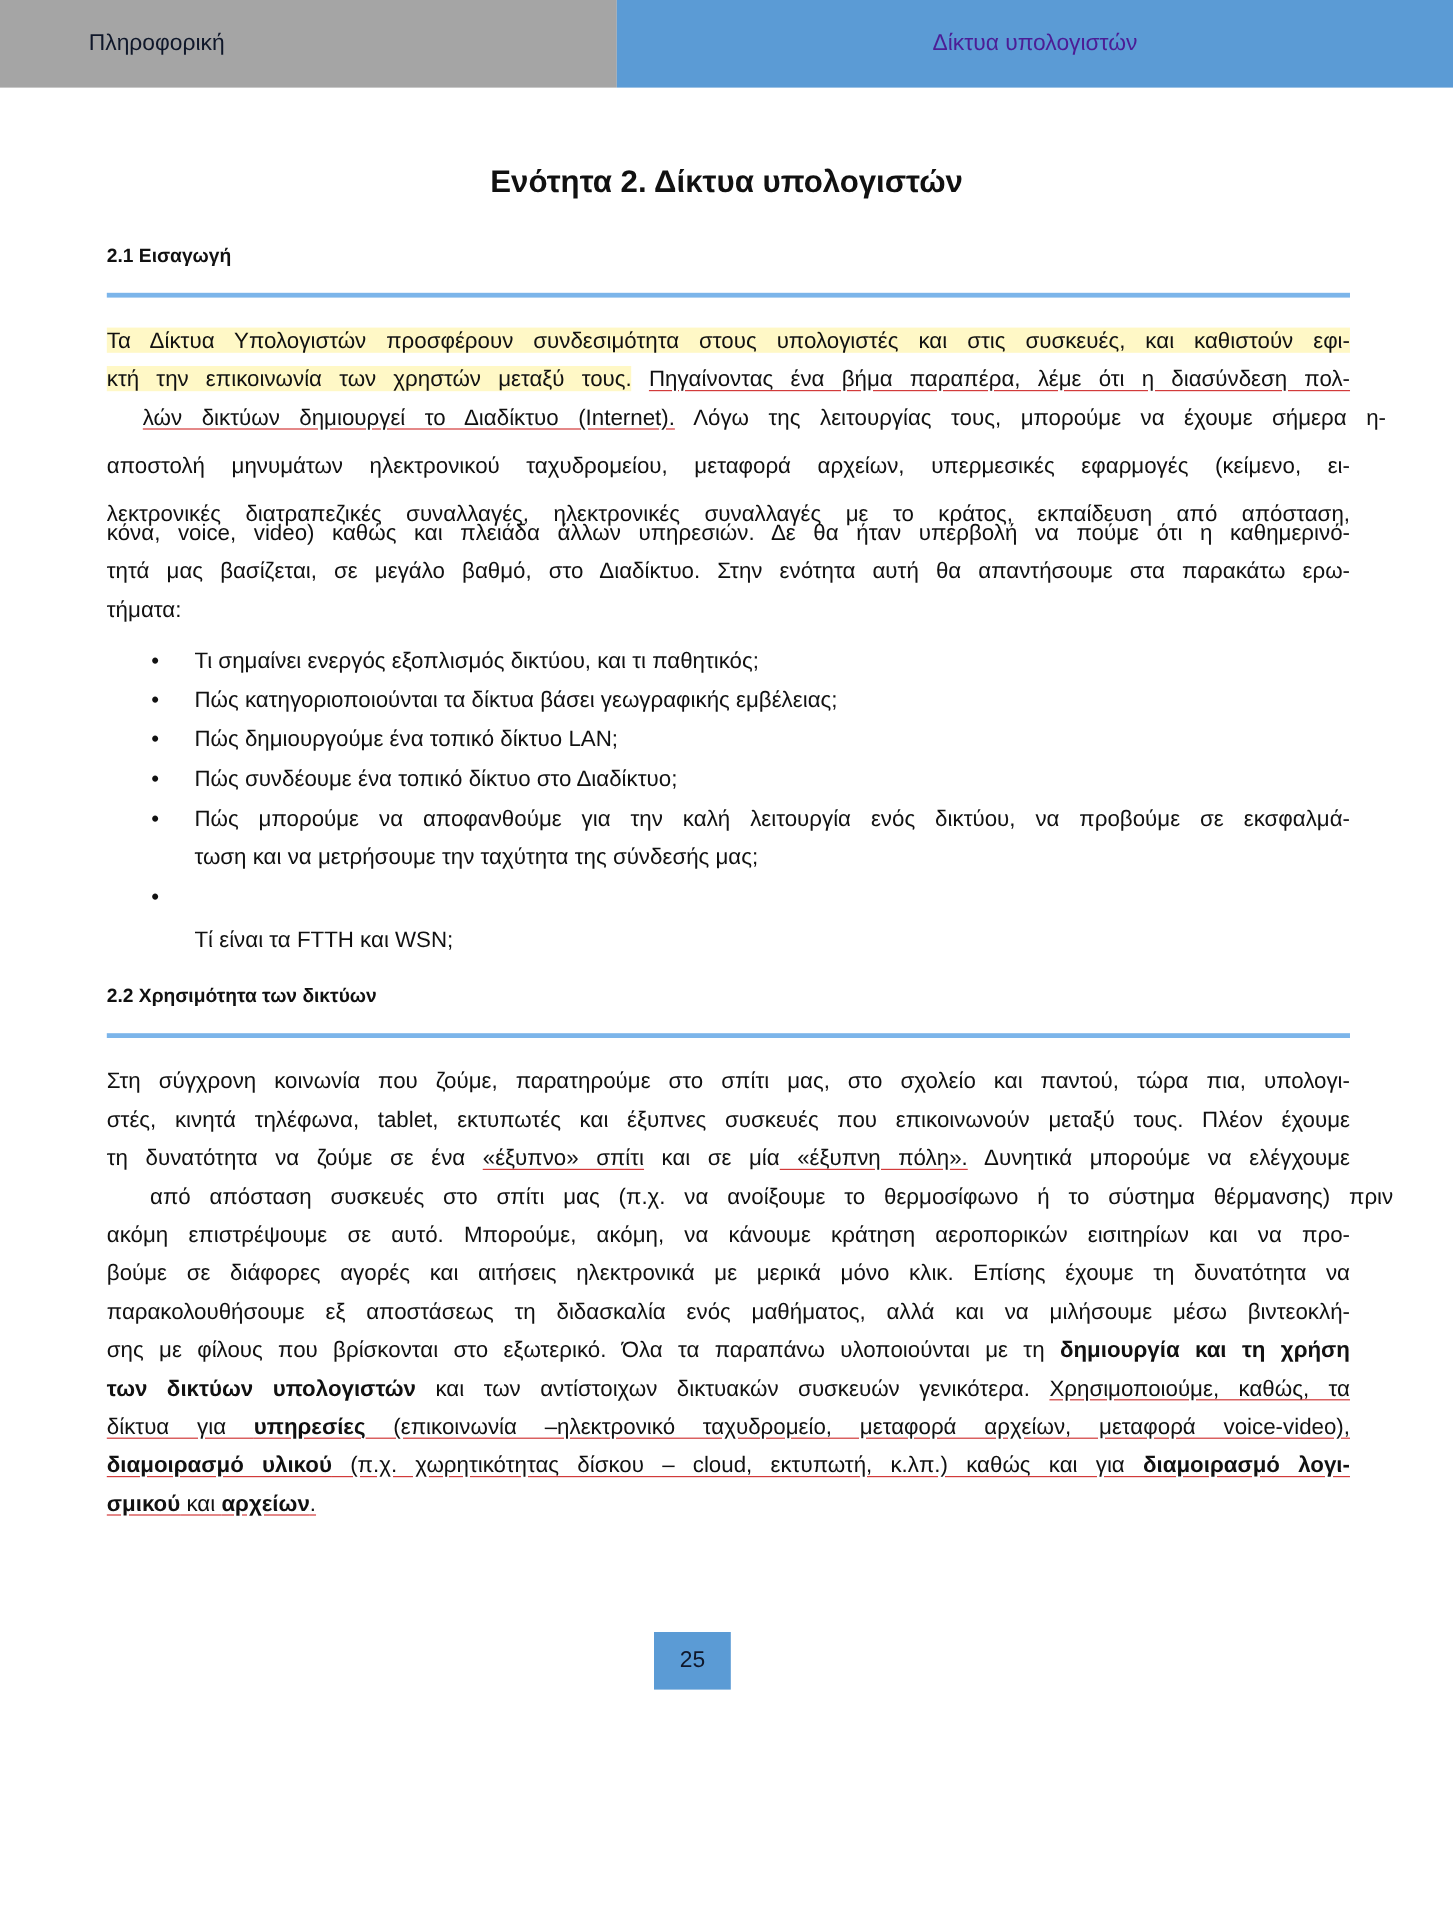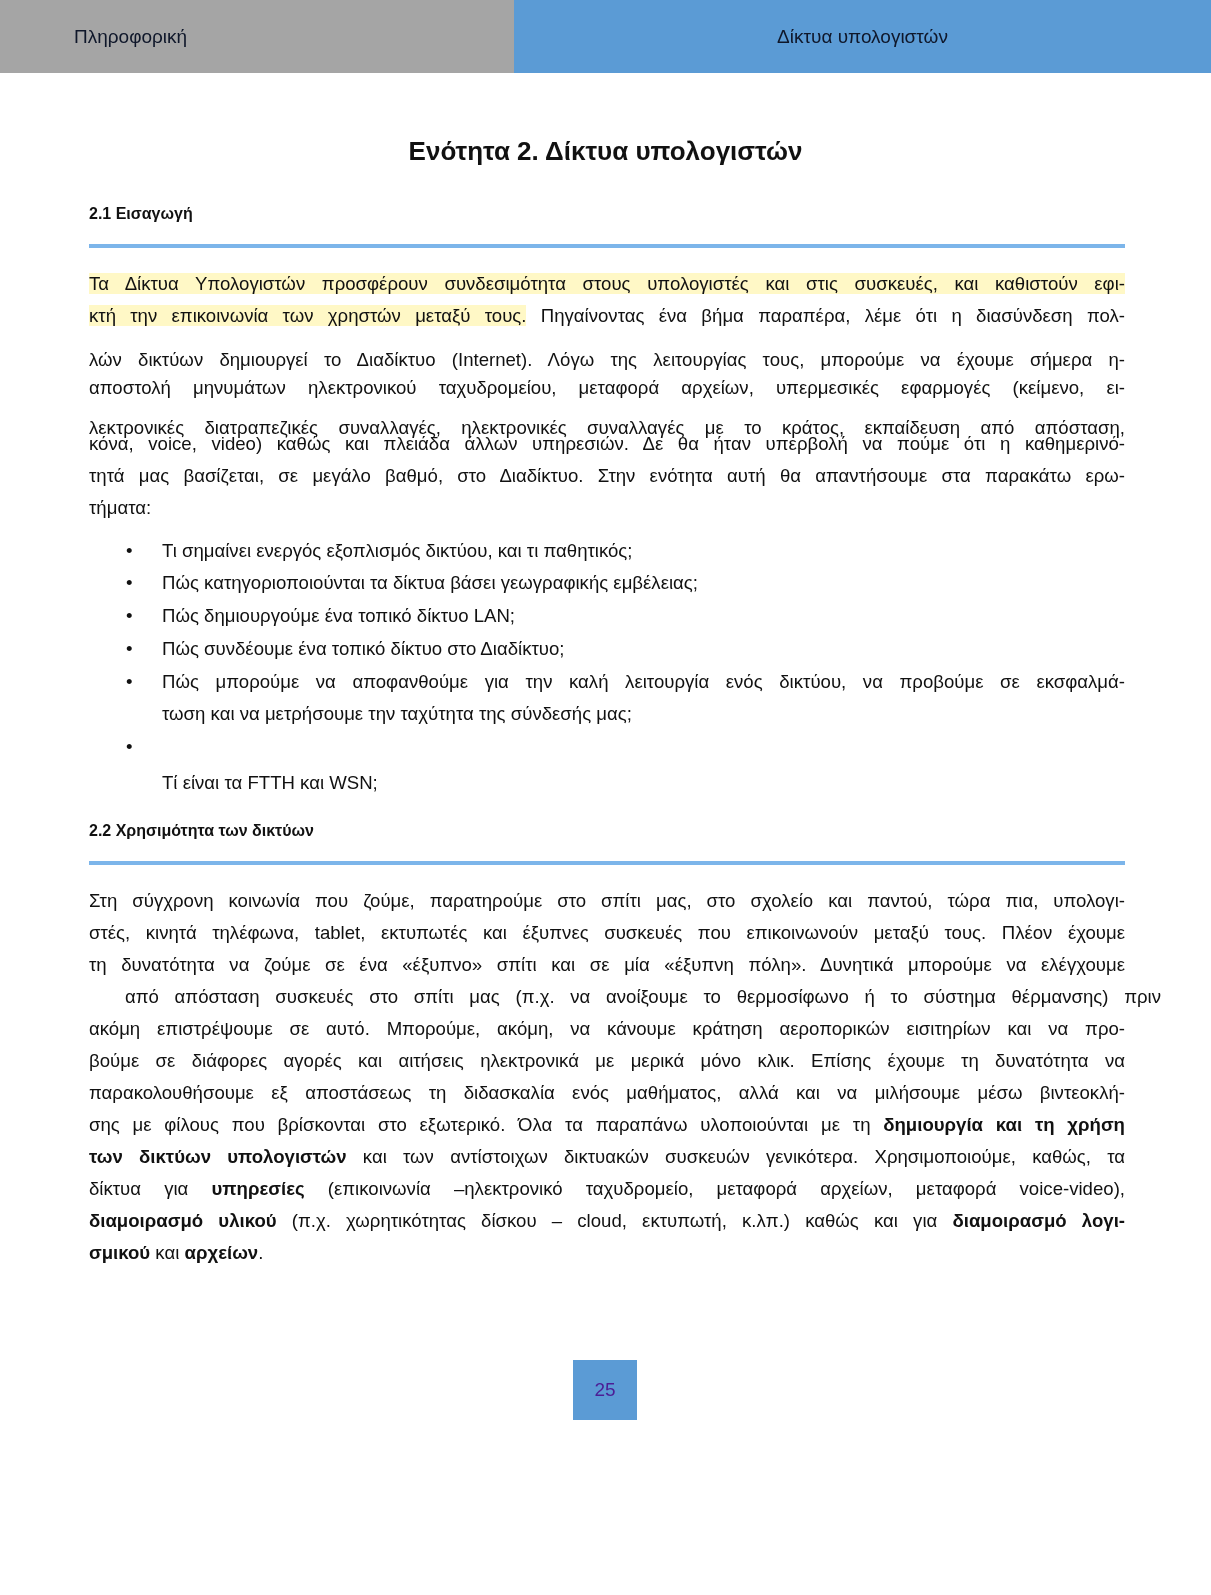--- a/index.html
+++ b/index.html
@@ -1,58 +1,58 @@
 <!DOCTYPE html>
 <html><head>
   <meta charset="utf-8">
   <style>
     html, body { margin: 0; padding: 0; background: #ffffff; }
     body { width: 1211px; height: 1595px; position: relative; overflow: hidden;
            font-family: "Liberation Sans", "DejaVu Sans", sans-serif; color: #111; }
     .hdr { position: absolute; top: 0; left: 0; width: 1211px; height: 73px; display: flex; }
     .hdr-left { width: 514px; height: 73px; background: #a5a5a5; color: #0f172a; font-size: 19px;
                 display: flex; align-items: center; padding-left: 74px; box-sizing: border-box; }
-    .hdr-right { flex: 1; height: 73px; background: #5b9bd5; color: #0f172a; font-size: 19px;
+    .hdr-right { flex: 1; height: 73px; background: #5b9bd5; color: #4c1d95; font-size: 19px;
                  display: flex; align-items: center; justify-content: center; }
     .chapter-title { position: absolute; top: 136px; left: 0; width: 1211px; text-align: center;
                      font-size: 26px; font-weight: bold; }
     .sec { position: absolute; left: 89px; width: 1036px; }
     .sec h2 { margin: 0; font-size: 16px; font-weight: bold; height: 34px; }
     .sec .rule { height: 4px; background: #7cb5ea; margin-top: 5px; }
     .line { position: absolute; left: 89px; width: 1036px; font-size: 18.6px; height: 32px; line-height: 32px;
             white-space: nowrap; text-align: justify; text-align-last: justify; }
     .line.last { text-align-last: left; }
     .hl { background: #fff8c6; }
-    .ul { text-decoration-color: #d23b3b; text-underline-offset: 3px; }
+    .ul { text-decoration: underline; text-decoration-color: #d23b3b; text-underline-offset: 3px; }
     b { font-weight: bold; }
     .bullet { position: absolute; left: 126px; font-size: 18.6px; line-height: 32px; }
     .bline { position: absolute; left: 162px; width: 963px; font-size: 18.6px; height: 32px; line-height: 32px;
              white-space: nowrap; }
     .bline.just { text-align: justify; text-align-last: justify; }
-    .pagenum { position: absolute; top: 1360px; left: 573px; width: 64px; height: 60px; background: #5b9bd5;
-               color: #4c1d95; font-size: 19px; display: flex; align-items: center; justify-content: center; }
+    .pagenum { position: absolute; top: 1360px; left: 545px; width: 64px; height: 48px; background: #5b9bd5;
+               color: #0f172a; font-size: 19px; display: flex; align-items: center; justify-content: center; }
   </style>
 </head>
 <body>
 
 <div class="hdr">
   <div class="hdr-left">Πληροφορική</div>
   <div class="hdr-right">Δίκτυα υπολογιστών</div>
 </div>
 
 <div class="chapter-title">Ενότητα 2.  Δίκτυα υπολογιστών</div>
 
 <div class="sec" style="top:205px;">
   <h2>2.1  Εισαγωγή</h2>
   <div class="rule"></div>
 </div>
 
 <div class="line" style="top:268px;"><span class="hl">Τα Δίκτυα Υπολογιστών προσφέρουν συνδεσιμότητα στους υπολογιστές και στις συσκευές, και καθιστούν εφι-</span></div>
 <div class="line" style="top:300px;"><span class="hl">κτή την επικοινωνία των χρηστών μεταξύ τους.</span> <span class="ul">Πηγαίνοντας ένα βήμα παραπέρα, λέμε ότι η διασύνδεση πολ-</span></div>
-<div class="line" style="top:344px;"><span class="ul">λών δικτύων δημιουργεί το Διαδίκτυο (Internet).</span><span> Λόγω της λειτουργίας τους, μπορούμε να έχουμε σήμερα η-</span></div>
+<div class="line" style="top:332px;margin-left:30px;"><span class="ul">λών δικτύων δημιουργεί το Διαδίκτυο (Internet).</span><span> Λόγω της λειτουργίας τους, μπορούμε να έχουμε σήμερα η-</span></div>
 <div class="line" style="top:364px;margin-top:48px;">λεκτρονικές διατραπεζικές συναλλαγές, ηλεκτρονικές συναλλαγές με το κράτος, εκπαίδευση από απόσταση,</div>
 <div class="line" style="top:372px;">αποστολή μηνυμάτων ηλεκτρονικού ταχυδρομείου, μεταφορά αρχείων, υπερμεσικές εφαρμογές (κείμενο, ει-</div>
 <div class="line" style="top:428px;">κόνα, voice, video) καθώς και πλειάδα άλλων υπηρεσιών.  Δε θα ήταν υπερβολή να πούμε ότι η καθημερινό-</div>
 <div class="line" style="top:460px;">τητά μας βασίζεται, σε μεγάλο βαθμό, στο Διαδίκτυο. Στην ενότητα αυτή θα απαντήσουμε στα παρακάτω ερω-</div>
 <div class="line last" style="top:492px;">τήματα:</div>
 
 <div>
   <span class="bullet" style="top:535px;">•</span>
   <div class="bline" style="top:535px;">Τι σημαίνει ενεργός εξοπλισμός δικτύου, και τι παθητικός;</div>
   <span class="bullet" style="top:567px;">•</span>

